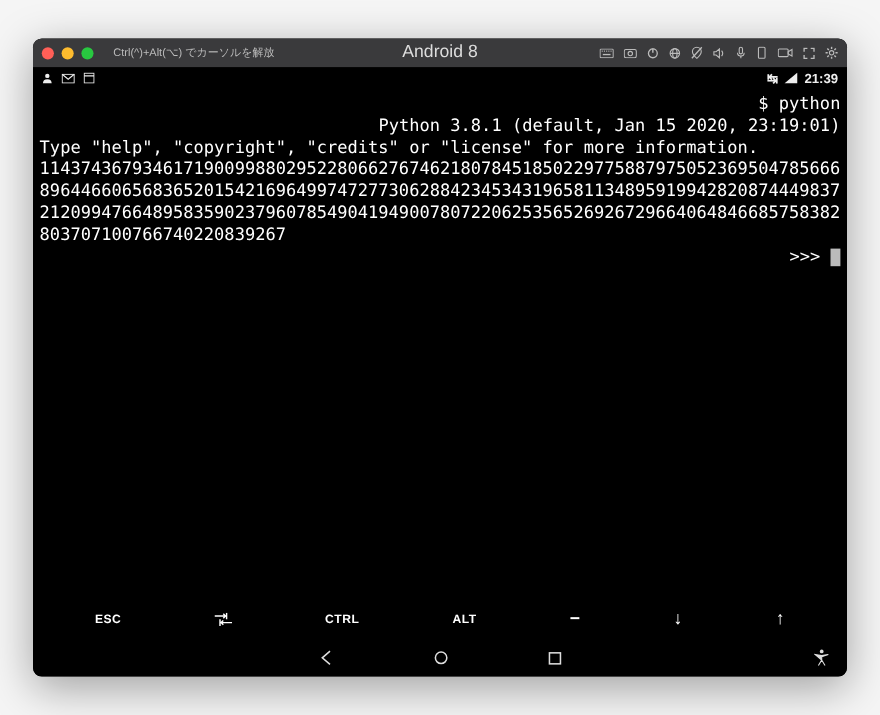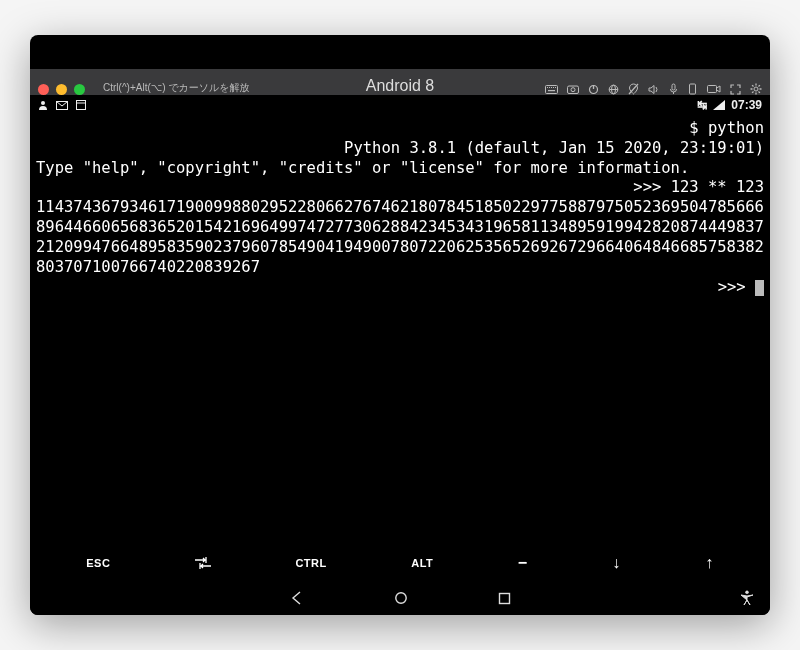--- a/index.html
+++ b/index.html
@@ -19,24 +19,23 @@
       border-radius: 8px;
       box-shadow: 0 10px 40px rgba(0,0,0,0.35);
       display: flex;
       flex-direction: column;
       overflow: hidden;
     }
     .titlebar {
       height: 26px;
       background: #3a3a3c;
       display: flex;
-      align-items: flex-end;
+      align-items: center;
       padding: 0 8px;
       position: relative;
-      margin-top: 34px;
     }
     .traffic-lights {
       display: flex;
       gap: 7px;
     }
     .tlight {
       width: 11px;
       height: 11px;
       border-radius: 50%;
     }
@@ -282,29 +281,28 @@
           </svg>
       </span>
     </div>
     <div class="android-status-right">
       <span style="font-size:12px;">↹</span>
       <span>
         <svg width="12" height="10" viewBox="0 0 12 10">
             <path d="M0 10 L12 10 L12 0 Z" fill="#eee"></path>
           </svg>
       </span>
-      <span style="font-size:12px;">07:39</span>
+      <span style="font-size:12px;">21:39</span>
     </div>
   </div>
 
   <div class="terminal">
     <div class="terminal-line">$ python</div>
     <div class="terminal-line">Python 3.8.1 (default, Jan 15 2020, 23:19:01)</div>
     <div class="terminal-wrap">Type "help", "copyright", "credits" or "license" for more information.</div>
-    <div class="terminal-line">&gt;&gt;&gt; 123 ** 123</div>
     <div class="terminal-wrap">11437436793461719009988029522806627674621807845185022977588797505236950478566689644660656836520154216964997472773062884234534319658113489591994282087444983721209947664895835902379607854904194900780722062535652692672966406484668575838280370710076674022083​9267</div>
     <div class="terminal-line"><span>&gt;&gt;&gt; </span><span class="cursor-block"></span></div>
   </div>
 
   <div class="keyrow">
     <div class="keyrow-btn">ESC</div>
     <div class="keyrow-btn">
       <svg width="16" height="12" viewBox="0 0 16 12">
           <path d="M0 3 L10 3 M8 1 L10 3 L8 5 M11 0 L11 6" stroke="#fff" stroke-width="1.3" fill="none"></path>
           <path d="M16 9 L6 9 M8 7 L6 9 L8 11 M5 6 L5 12" stroke="#fff" stroke-width="1.3" fill="none"></path>

